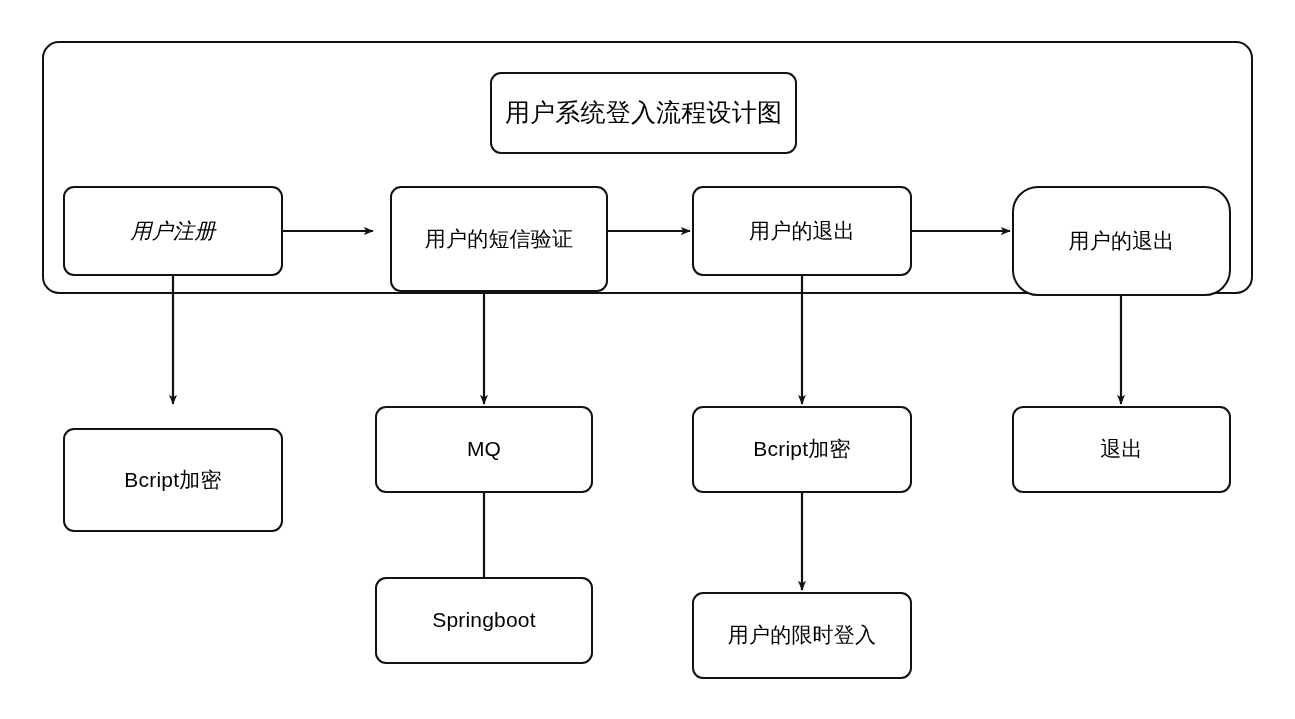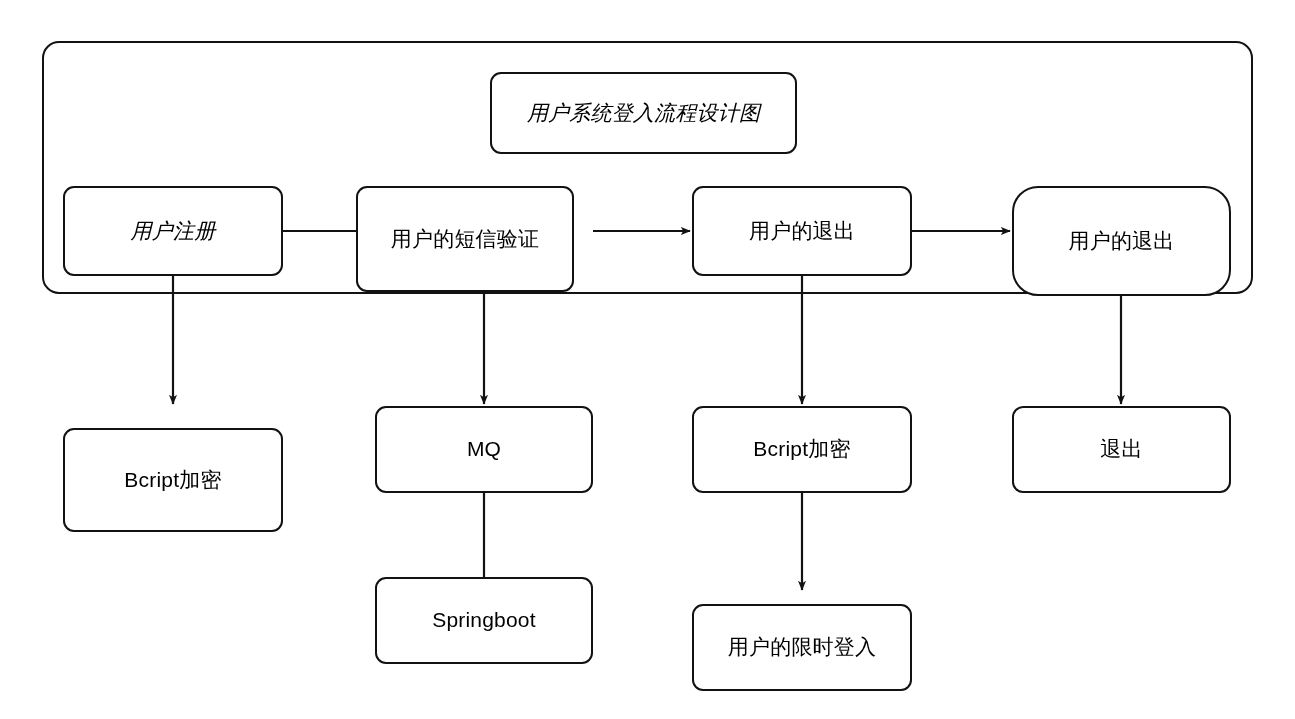--- a/index.html
+++ b/index.html
@@ -45,22 +45,21 @@
     color: #000000;
     font-size: 21px;
     line-height: 1.25;
     letter-spacing: 0.2px;
     white-space: nowrap;
   }
   .node-label {
     display: block;
   }
   .title-node {
-    font-size: 21px;
-    font-style: italic;
+    font-size: 25px;
   }
 </style>
 </head>
 <body>
 
 <div id="canvas">
 
   <svg id="edge-layer" viewBox="0 0 1295 719" width="1295" height="719" xmlns="http://www.w3.org/2000/svg">
     <defs>
       <marker id="arrowhead" markerWidth="10" markerHeight="8" refX="9.2" refY="4" orient="auto" markerUnits="userSpaceOnUse">
@@ -84,21 +83,21 @@
   <div class="group-container" style="left:42px; top:41px; width:1211px; height:253px;"></div>
 
   <div class="node title-node" style="left:490px; top:72px; width:307px; height:82px;">
     <span class="node-label">用户系统登入流程设计图</span>
   </div>
 
   <div class="node" style="left:63px; top:186px; width:220px; height:90px;font-style:italic;">
     <span class="node-label">用户注册</span>
   </div>
 
-  <div class="node" style="left:356px; top:186px; width:218px; height:106px;">
+  <div class="node" style="left:390px; top:186px; width:218px; height:106px;">
     <span class="node-label">用户的短信验证</span>
   </div>
 
   <div class="node" style="left:692px; top:186px; width:220px; height:90px;">
     <span class="node-label">用户的退出</span>
   </div>
 
   <div class="node" style="left:1012px; top:186px; width:219px; height:110px;border-radius:26px;">
     <span class="node-label">用户的退出</span>
   </div>
@@ -116,17 +115,17 @@
   </div>
 
   <div class="node" style="left:1012px; top:406px; width:219px; height:87px;">
     <span class="node-label">退出</span>
   </div>
 
   <div class="node" style="left:375px; top:577px; width:218px; height:87px;">
     <span class="node-label">Springboot</span>
   </div>
 
-  <div class="node" style="left:692px; top:592px; width:220px; height:87px;margin-top:12px;">
+  <div class="node" style="left:692px; top:592px; width:220px; height:87px;">
     <span class="node-label">用户的限时登入</span>
   </div>
 
 </div>
 
 </body></html>

